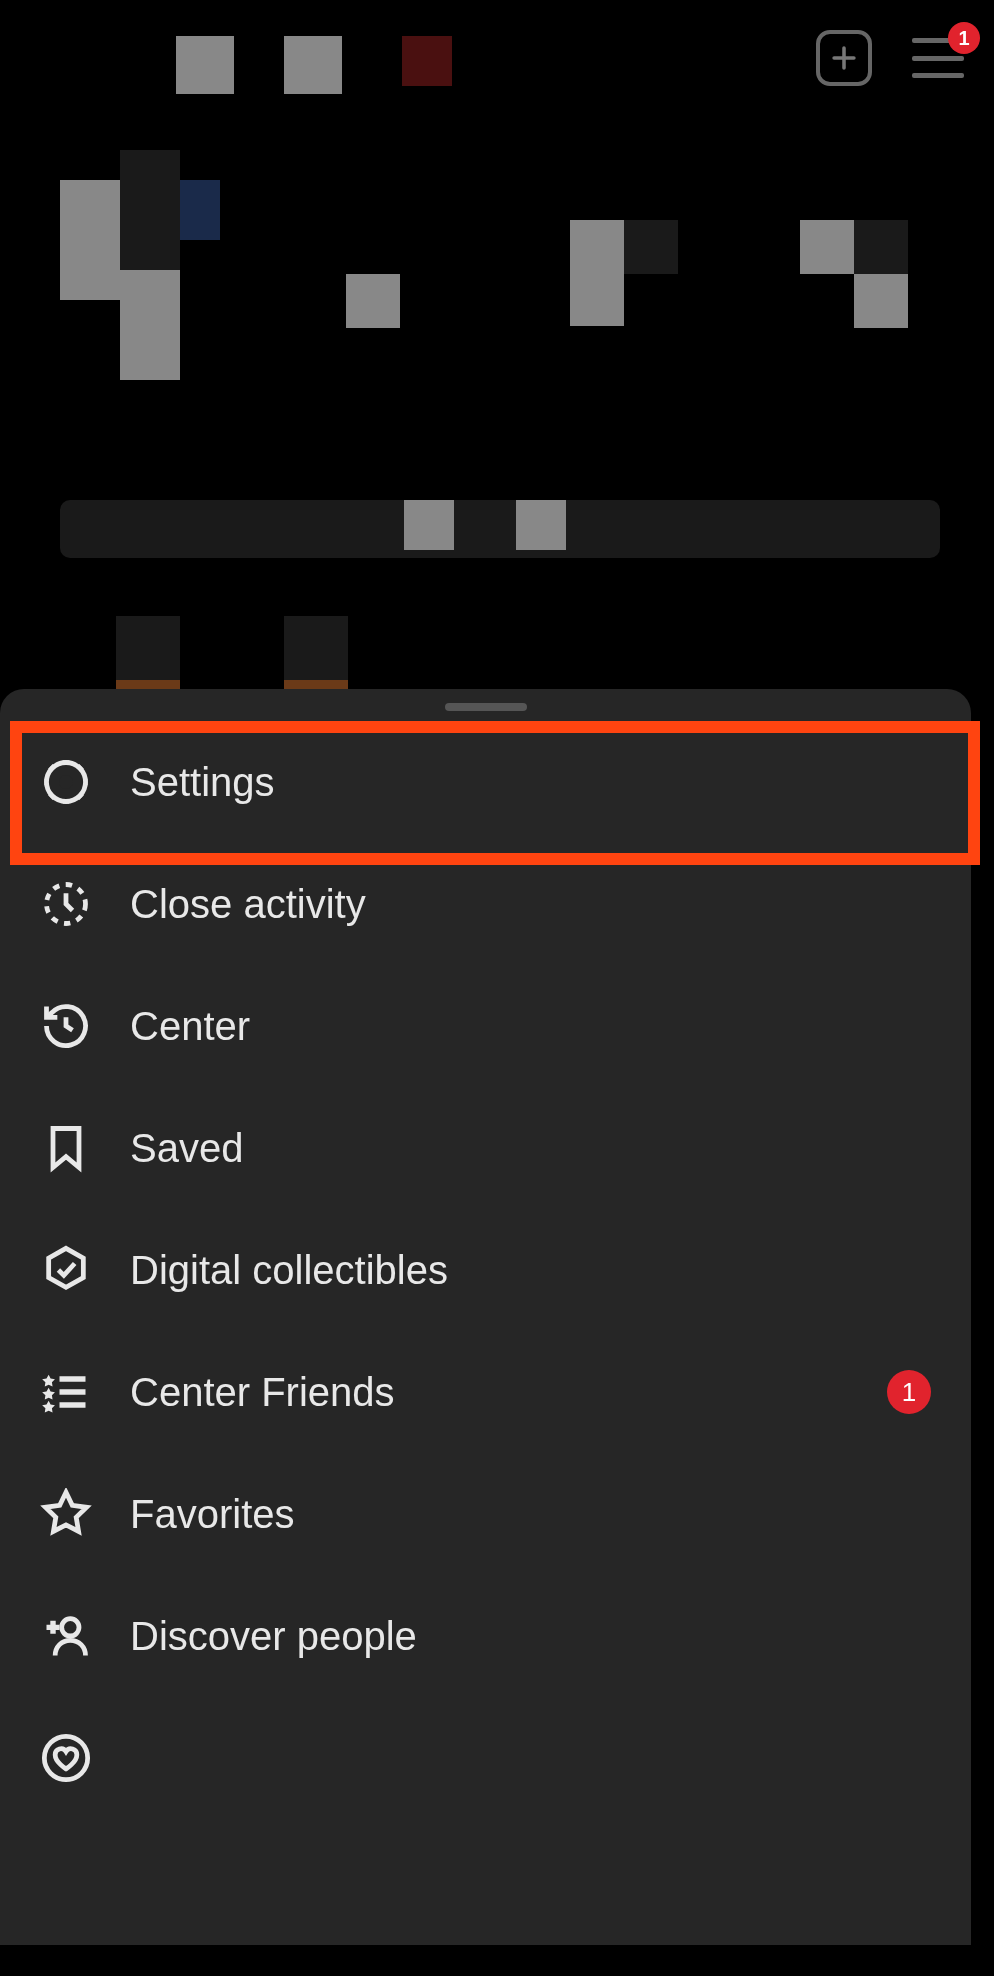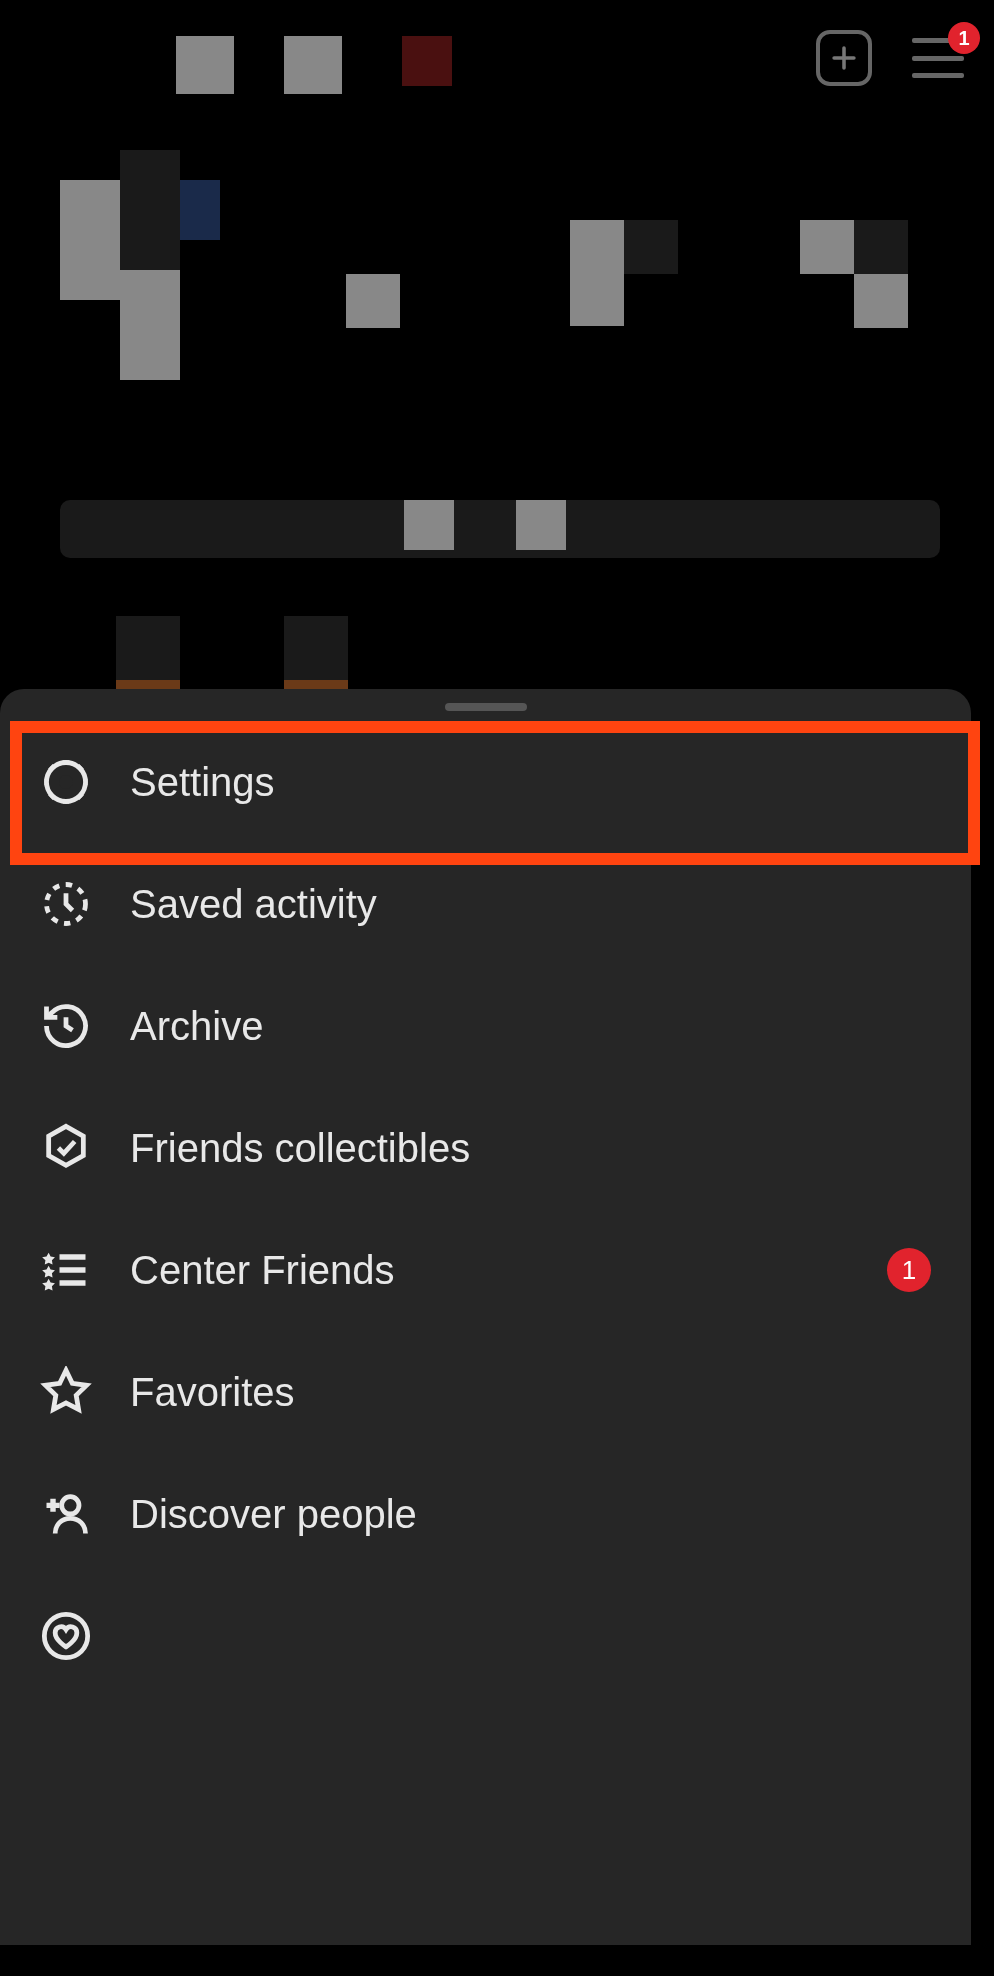--- a/index.html
+++ b/index.html
@@ -143,44 +143,52 @@
     <span>Settings</span>
   </div>
 
   <div class="menu-item">
     <span class="icon">
       <svg viewBox="0 0 24 24">
           <circle cx="12" cy="12" r="9" stroke-dasharray="3 3"></circle>
           <path d="M12 7v5l3 3"></path>
         </svg>
     </span>
-    <span>Saved activity</span>
+    <span>Close activity</span>
   </div>
 
   <div class="menu-item">
     <span class="icon">
       <svg viewBox="0 0 24 24">
           <path d="M3 12a9 9 0 1 0 2.5-6.2L3 8"></path>
           <path d="M3 3v5h5"></path>
           <path d="M12 8v4l3 2"></path>
         </svg>
     </span>
-    <span>Archive</span>
-  </div>
-
-
+    <span>Center</span>
+  </div>
+
+
+  <div class="menu-item">
+    <span class="icon">
+      <svg viewBox="0 0 24 24">
+          <path d="M6 3h12v18l-6-5-6 5V3z"></path>
+        </svg>
+    </span>
+    <span>Saved</span>
+  </div>
 
   <div class="menu-item">
     <span class="icon">
       <svg viewBox="0 0 24 24">
           <path d="M12 2l8 4.5v9L12 20l-8-4.5v-9L12 2z"></path>
           <path d="M8.5 12l2.5 2.5L16 9"></path>
         </svg>
     </span>
-    <span>Friends collectibles</span>
+    <span>Digital collectibles</span>
   </div>
 
   <div class="menu-item">
     <span class="icon">
       <svg viewBox="0 0 24 24">
           <path d="M9 6h12M9 12h12M9 18h12" stroke-width="2.5"></path>
           <path d="M4 4l.9 1.8 2 .3-1.4 1.4.3 2L4 8.6 2.2 9.5l.3-2L1 6.1l2-.3L4 4z" fill="#e8e8e8" stroke="none"></path>
           <path d="M4 10l.9 1.8 2 .3-1.4 1.4.3 2L4 14.6l-1.8.9.3-2L1 12.1l2-.3L4 10z" fill="#e8e8e8" stroke="none"></path>
           <path d="M4 16l.9 1.8 2 .3-1.4 1.4.3 2L4 20.6l-1.8.9.3-2L1 18.1l2-.3L4 16z" fill="#e8e8e8" stroke="none"></path>
         </svg>

